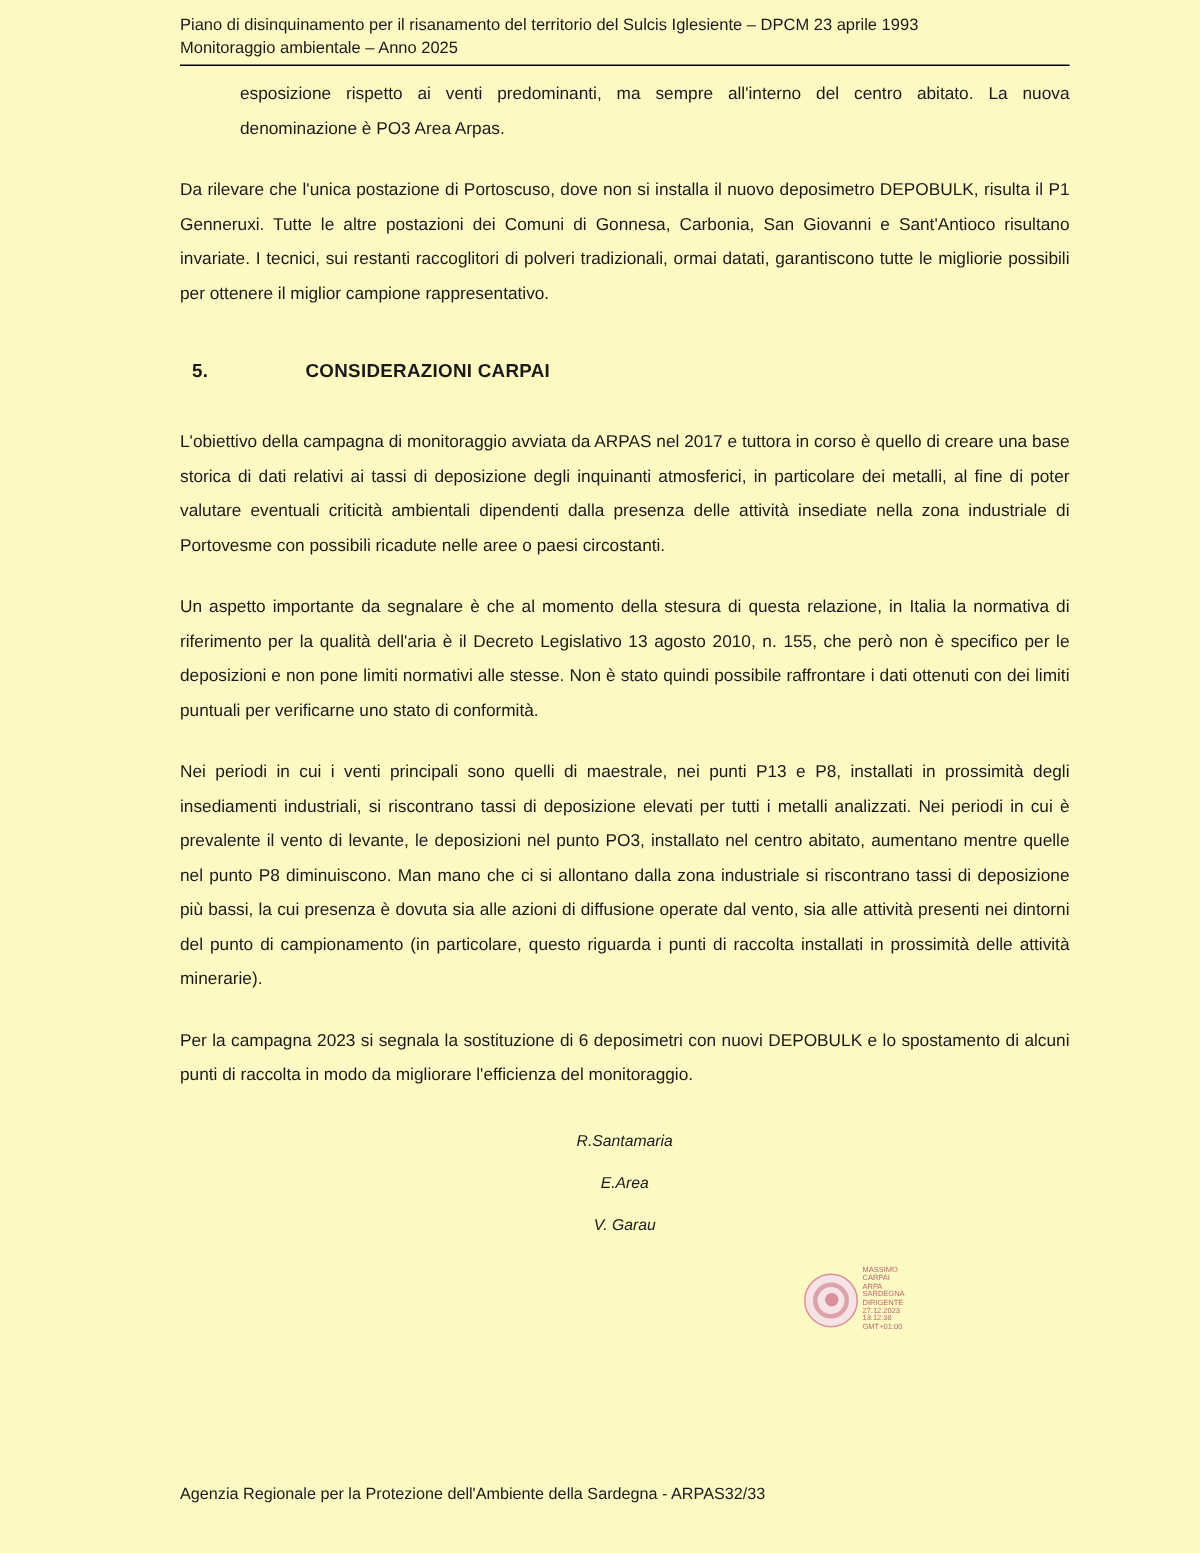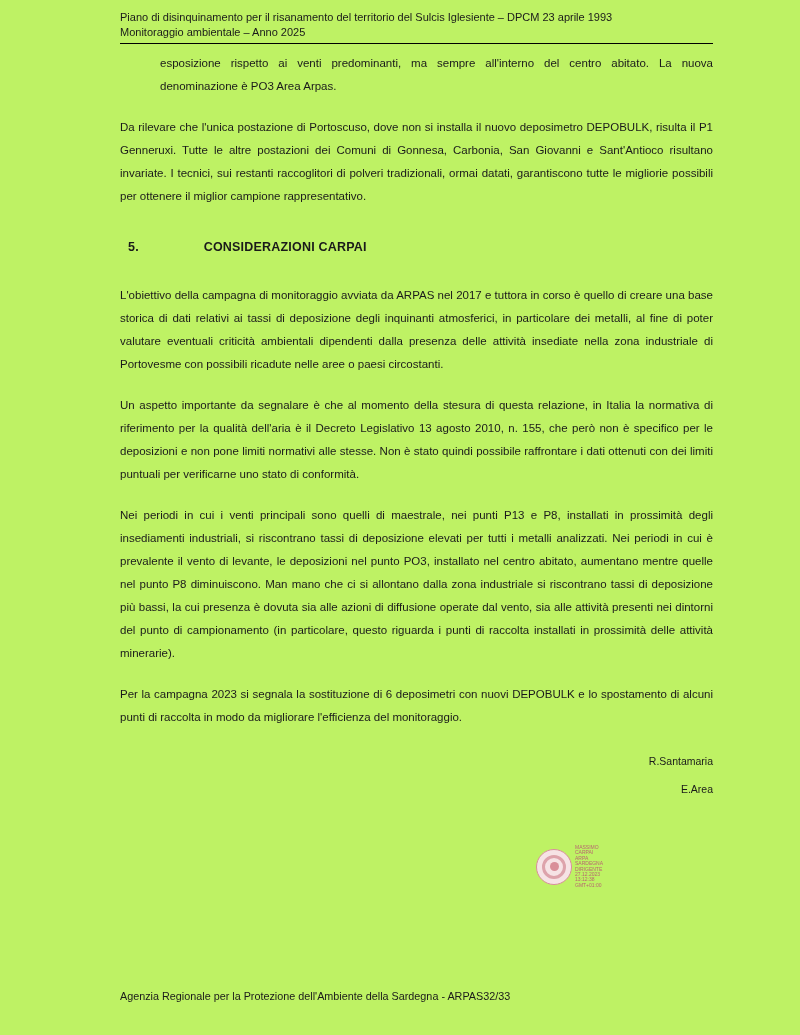--- a/index.html
+++ b/index.html
@@ -4,21 +4,21 @@
 <style>
   html, body {
     margin: 0;
     padding: 0;
     background: #ffffff;
   }
   .page {
     position: relative;
     width: 800px;
     height: 1035px;
-    background: #bef264;
+    background: #fef9c3;
     font-family: "Liberation Sans", sans-serif;
     color: #1a1a1a;
     box-sizing: border-box;
     overflow: hidden;
   }
   .page-header {
     position: absolute;
     left: 120px;
     right: 87px;
     top: 10px;
@@ -54,21 +54,22 @@
     display: inline-block;
     width: 72px;
   }
   .signatures {
     margin-top: 26px;
   }
   .sig {
     font-size: 10.5px;
     line-height: 13px;
     margin-bottom: 15px;
-    text-align: right;
+    text-align: center;
+    font-style: italic;
   }
   .stamp {
     position: absolute;
     left: 536px;
     top: 845px;
     display: flex;
     align-items: center;
   }
   .seal {
     width: 36px;
@@ -145,20 +146,21 @@
     <p>Un aspetto importante da segnalare è che al momento della stesura di questa relazione, in Italia la normativa di riferimento per la qualità dell'aria è il Decreto Legislativo 13 agosto 2010, n. 155, che però non è specifico per le deposizioni e non pone limiti normativi alle stesse. Non è stato quindi possibile raffrontare i dati ottenuti con dei limiti puntuali per verificarne uno stato di conformità.</p>
 
 
     <p>Nei periodi in cui i venti principali sono quelli di maestrale, nei punti P13 e P8, installati in prossimità degli insediamenti industriali, si riscontrano tassi di deposizione elevati per tutti i metalli analizzati. Nei periodi in cui è prevalente il vento di levante, le deposizioni nel punto PO3, installato nel centro abitato, aumentano mentre quelle nel punto P8 diminuiscono. Man mano che ci si allontano dalla zona industriale si riscontrano tassi di deposizione più bassi, la cui presenza è dovuta sia alle azioni di diffusione operate dal vento, sia alle attività presenti nei dintorni del punto di campionamento (in particolare, questo riguarda i punti di raccolta installati in prossimità delle attività minerarie).</p>
 
     <p>Per la campagna 2023 si segnala la sostituzione di 6 deposimetri con nuovi DEPOBULK e lo spostamento di alcuni punti di raccolta in modo da migliorare l'efficienza del monitoraggio.</p>
 
     <div class="signatures">
       <div class="sig">R.Santamaria</div>
       <div class="sig">E.Area</div>
+      <div class="sig">V. Garau</div>
     </div>
   </main>
 
   <div class="stamp">
     <div class="seal">
       <div class="seal-inner">
         <div class="seal-core"></div>
       </div>
     </div>
     <div class="stamp-text">

